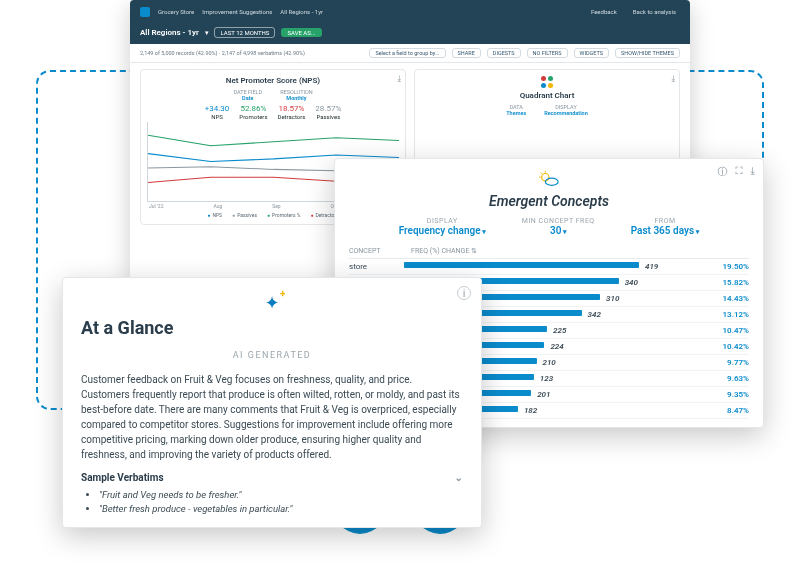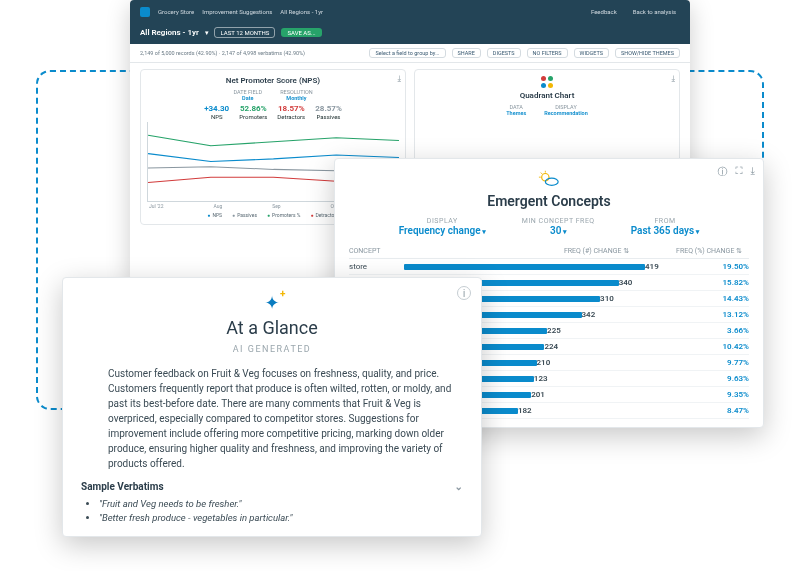--- a/index.html
+++ b/index.html
@@ -28,21 +28,21 @@
 .dash-toolbar .tb { border: 1px solid #d4dbe0; border-radius: 3px; padding: 1px 5px; font-size: 5.5px; color: #3a5a72; }
 .dash-body { padding: 6px 10px; display: flex; gap: 8px; }
 .card { flex: 1; border: 1px solid #e3e7ea; border-radius: 4px; padding: 6px; position: relative; }
 .card .export { position: absolute; top: 4px; right: 4px; color: #7a8a94; font-size: 8px; }
 .card-title { text-align: center; font-size: 8px; font-weight: 600; color: #2b3d4a; margin-bottom: 4px; }
 .card-opts { display: flex; justify-content: center; gap: 18px; font-size: 5.5px; color: #8a97a0; margin-bottom: 3px; }
 .card-opts .opt { text-align: center; }
 .card-opts .val { color: #0a8bcc; font-weight: 600; }
 .nps-vals { display: flex; justify-content: center; gap: 10px; text-align: center; font-size: 6px; margin-bottom: 2px; }
 .nps-vals div { display: flex; flex-direction: column; }
-.nps-vals .v { font-size: 8px; font-weight: 700; }
+.nps-vals .v { font-size: 8px; font-weight: 400; }
 .nps-vals .nps .v { color: #0a8bcc; }
 .nps-vals .prom .v { color: #27a36a; }
 .nps-vals .det .v { color: #d23c3c; }
 .nps-vals .pas .v { color: #8a97a0; }
 .chart { height: 80px; position: relative; border-left: 1px solid #cfd7dc; border-bottom: 1px solid #cfd7dc; }
 .chart svg { width: 100%; height: 100%; }
 .chart-x { display: flex; justify-content: space-between; font-size: 5px; color: #8a97a0; padding: 1px 2px 0; }
 .legend { display: flex; justify-content: center; gap: 10px; font-size: 5px; color: #5a6a74; margin-top: 3px; flex-wrap: wrap; }
 .legend span::before { content:"●"; margin-right: 2px; }
 .legend .lnps::before { color:#0a8bcc; } .legend .lprom::before { color:#27a36a; } .legend .lpas::before{color:#8a97a0;} .legend .ldet::before{color:#d23c3c;}
@@ -50,46 +50,46 @@
 .q-icon .dots { display:grid; grid-template-columns: repeat(2,5px); gap:2px;}
 .q-icon .dots i { width:5px;height:5px;border-radius:50%; }
 .q-icon .d1{background:#d23c3c}.q-icon .d2{background:#27a36a}.q-icon .d3{background:#0a8bcc}.q-icon .d4{background:#f2b705}
 
 
 .emergent { position: absolute; right: 36px; top: 158px; width: 430px; background: #fff; box-shadow: 0 8px 28px rgba(0,0,0,0.22); border: 1px solid #e3e7ea; border-radius: 4px; z-index: 10; padding: 10px 14px 8px; font-size: 10px; }
 .emergent .panel-tools { position: absolute; top: 6px; right: 8px; font-size: 10px; color: #7a8a94; display:flex; gap:8px; }
 .emergent .panel-tools span { cursor: pointer; }
 .em-icon { display:flex; justify-content:center; margin-bottom:4px;}
 .em-icon svg { width:22px; height:20px;}
-.em-title { text-align: center; font-size: 14px; font-weight: 600; color: #2b3d4a; margin-bottom: 8px; }
+.em-title { text-align: center; font-size: 14px; font-weight: 600; color: #2b3d4a; margin-bottom: 8px; font-style: italic; }
 .em-filters { display: flex; justify-content: center; gap: 36px; margin-bottom: 8px; }
 .em-filters .f { text-align: center; }
 .em-filters .lbl { font-size: 7px; color: #9aa6ad; letter-spacing: 0.5px; }
 .em-filters .val { color: #0a8bcc; font-size: 10px; font-weight: 600; }
 .em-filters .val::after { content:" ▾"; font-size:7px; }
 .em-header { display: flex; font-size: 7px; color: #8a97a0; border-bottom: 1px solid #e8ecef; padding: 3px 0;}
 .em-header .c1h { flex: 0 0 55px; }
 .em-header .c2h { flex: 1; text-align: right; padding-right: 40px;}
 .em-header .c3h { flex: 0 0 80px; text-align: center; }
 .em-row { display: flex; align-items: center; font-size: 8px; padding: 3px 0; border-bottom: 1px solid #f0f3f5; }
 .em-row .concept { flex: 0 0 55px; color:#3a4a54; }
-.em-row .barwrap { flex: 1; display: flex; align-items: center; gap: 0; }
+.em-row .barwrap { flex: 1; display: flex; align-items: flex-start; gap: 6px; font-style: italic; }
 .em-row .bar { height: 6px; background: #0a8bcc; border-radius: 1px; }
 .em-row .freq { font-size: 8px; color: #3a4a54; font-weight:600; min-width:24px; text-align:left;}
 .em-row .pct { flex: 0 0 80px; text-align: right; color: #0a8bcc; font-weight: 600; }
 
 
 .glance { position: absolute; left: 62px; top: 277px; width: 420px; background: #fff; box-shadow: 0 8px 28px rgba(0,0,0,0.22); border: 1px solid #e3e7ea; border-radius: 4px; z-index: 12; padding: 14px 18px 10px; }
 .glance .info { position: absolute; top: 8px; right: 10px; color: #9aa6ad; font-size: 11px; border:1px solid #c5cdd2; border-radius:50%; width:14px; height:14px; display:flex; align-items:center; justify-content:center; }
 .gl-icon { display:flex; justify-content:center; margin-bottom:4px;}
 .gl-icon .star { font-size:18px; color:#0a7cc0; position:relative; }
 .gl-icon .star::after { content:"+"; position:absolute; right:-6px; top:-4px; font-size:10px; color:#f2b705; font-weight:700;}
-.gl-title { text-align: center; font-size: 18px; font-weight: 400; color: #2b3d4a; margin-bottom: 6px; }
+.gl-title { text-align: left; font-size: 18px; font-weight: 700; color: #2b3d4a; margin-bottom: 12px; }
 .gl-sub { text-align: center; font-size: 9px; letter-spacing: 1.5px; color: #9aa6ad; margin-bottom: 12px; }
-.gl-body { font-size: 10px; color: #3a4a54; line-height: 1.5; margin-bottom: 10px; margin-left: 27px; }
+.gl-body { font-size: 10px; color: #3a4a54; line-height: 1.5; margin-bottom: 10px; }
 .gl-sample-h { font-size: 10px; font-weight: 700; color: #2b3d4a; margin-bottom: 6px; display:flex; justify-content:space-between; align-items:center;}
 .gl-sample-h .chev { font-size:10px; color:#8a97a0;}
 .gl-list { list-style: disc; padding-left: 18px; font-size: 9.5px; color: #3a4a54; font-style: italic; }
 .gl-list li { margin-bottom: 3px; }
 
 
 .wave { position:absolute; left:300px; top:500px; z-index:11; }
 .wave svg { width:160px; height:40px; }
 </style>
 </head>
@@ -229,21 +229,20 @@
         <div class="lbl">MIN CONCEPT FREQ</div>
         <div class="val">30</div>
       </div>
     <div class="f">
         <div class="lbl">FROM</div>
         <div class="val">Past 365 days</div>
       </div>
   </div>
   <div class="em-header">
     <div class="c1h">CONCEPT</div>
-    <div class="c2h"><span>FREQ (#) CHANGE</span> ⇅</div>
     <div class="c3h"><span>FREQ (%) CHANGE</span> ⇅</div>
   </div>
   <div id="em-rows">
       <div class="em-row">
         <div class="concept">store</div>
   <div class="barwrap">
           <div class="bar" style="width:100%"></div>
           <span class="freq">419</span>
         </div>
   <div class="pct">19.50%</div>
@@ -271,21 +270,21 @@
           <span class="freq">342</span>
         </div>
   <div class="pct">13.12%</div>
       </div>
       <div class="em-row">
         <div class="concept"></div>
   <div class="barwrap">
           <div class="bar" style="width:54%"></div>
           <span class="freq">225</span>
         </div>
-  <div class="pct">3.66%</div>
+  <div class="pct">10.47%</div>
       </div>
       <div class="em-row">
         <div class="concept"></div>
   <div class="barwrap">
           <div class="bar" style="width:53%"></div>
           <span class="freq">224</span>
         </div>
   <div class="pct">10.42%</div>
       </div>
       <div class="em-row">

